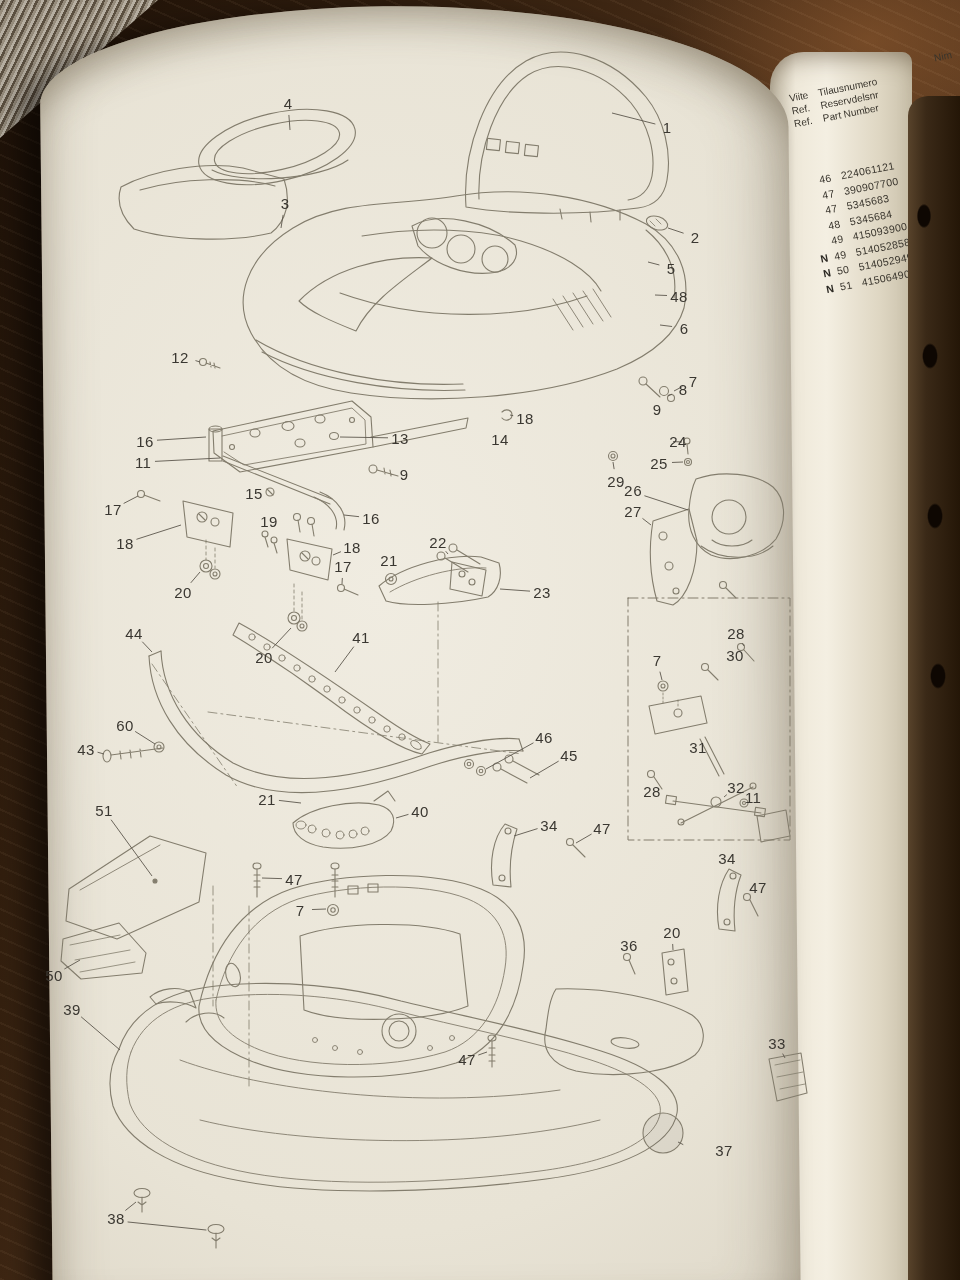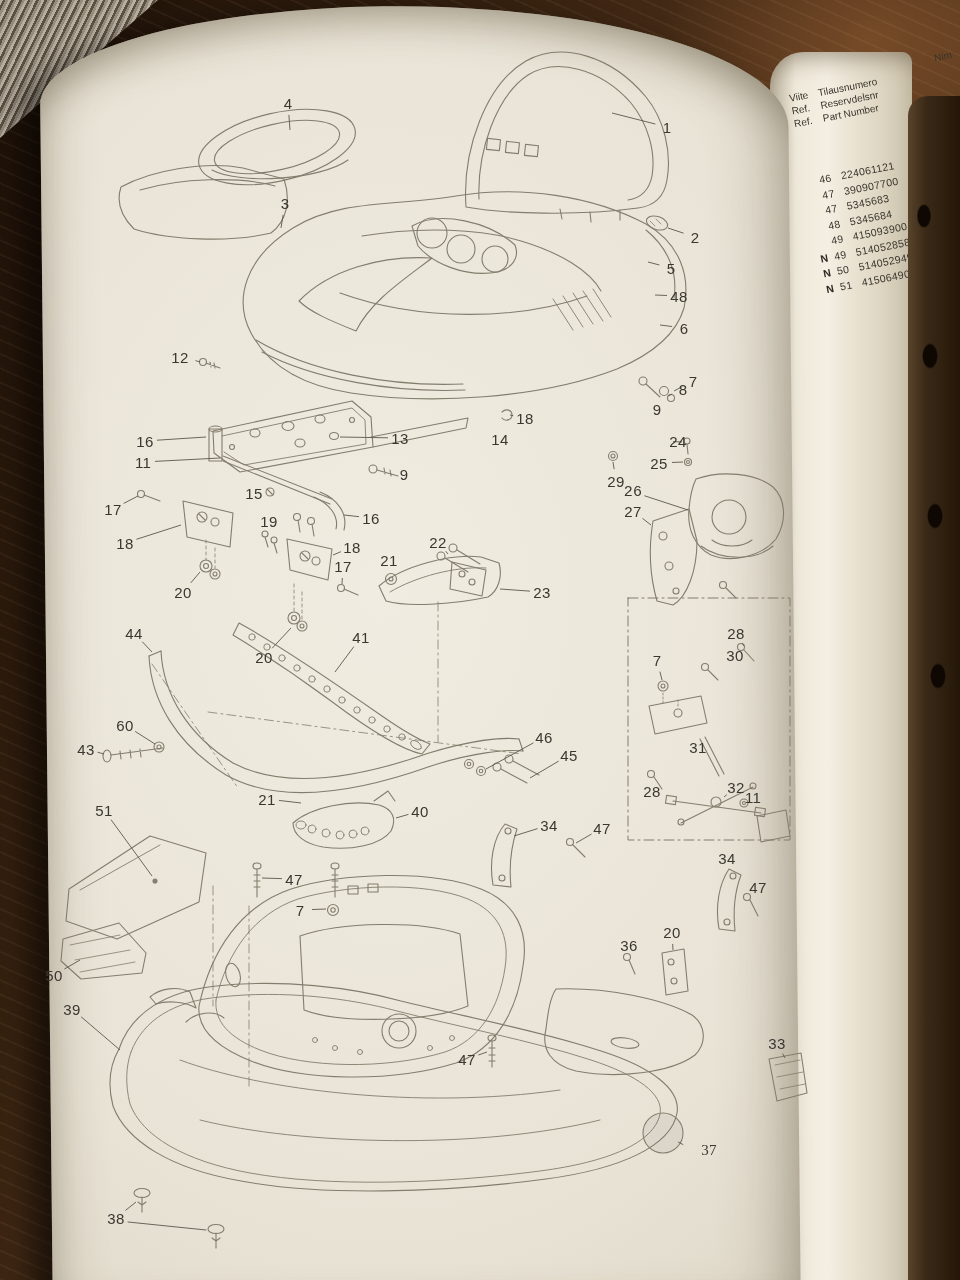--- a/index.html
+++ b/index.html
@@ -526,16 +526,16 @@
       <span class="callout" style="left: 727px; top: 858px;">34</span>
       <span class="callout" style="left: 294px; top: 879px;">47</span>
       <span class="callout" style="left: 758px; top: 887px;">47</span>
       <span class="callout" style="left: 300px; top: 910px;">7</span>
       <span class="callout" style="left: 672px; top: 932px;">20</span>
       <span class="callout" style="left: 629px; top: 945px;">36</span>
       <span class="callout" style="left: 54px; top: 975px;">50</span>
       <span class="callout" style="left: 72px; top: 1009px;">39</span>
       <span class="callout" style="left: 777px; top: 1043px;">33</span>
       <span class="callout" style="left: 467px; top: 1059px;">47</span>
-      <span class="callout" style="left: 709px; top: 1150px; font-family: Liberation Serif, serif;">37</span>
+      <span class="callout" style="left: 724px; top: 1150px;">37</span>
       <span class="callout" style="left: 116px; top: 1218px;">38</span>
     </div>
 </div>
 
 </body></html>

